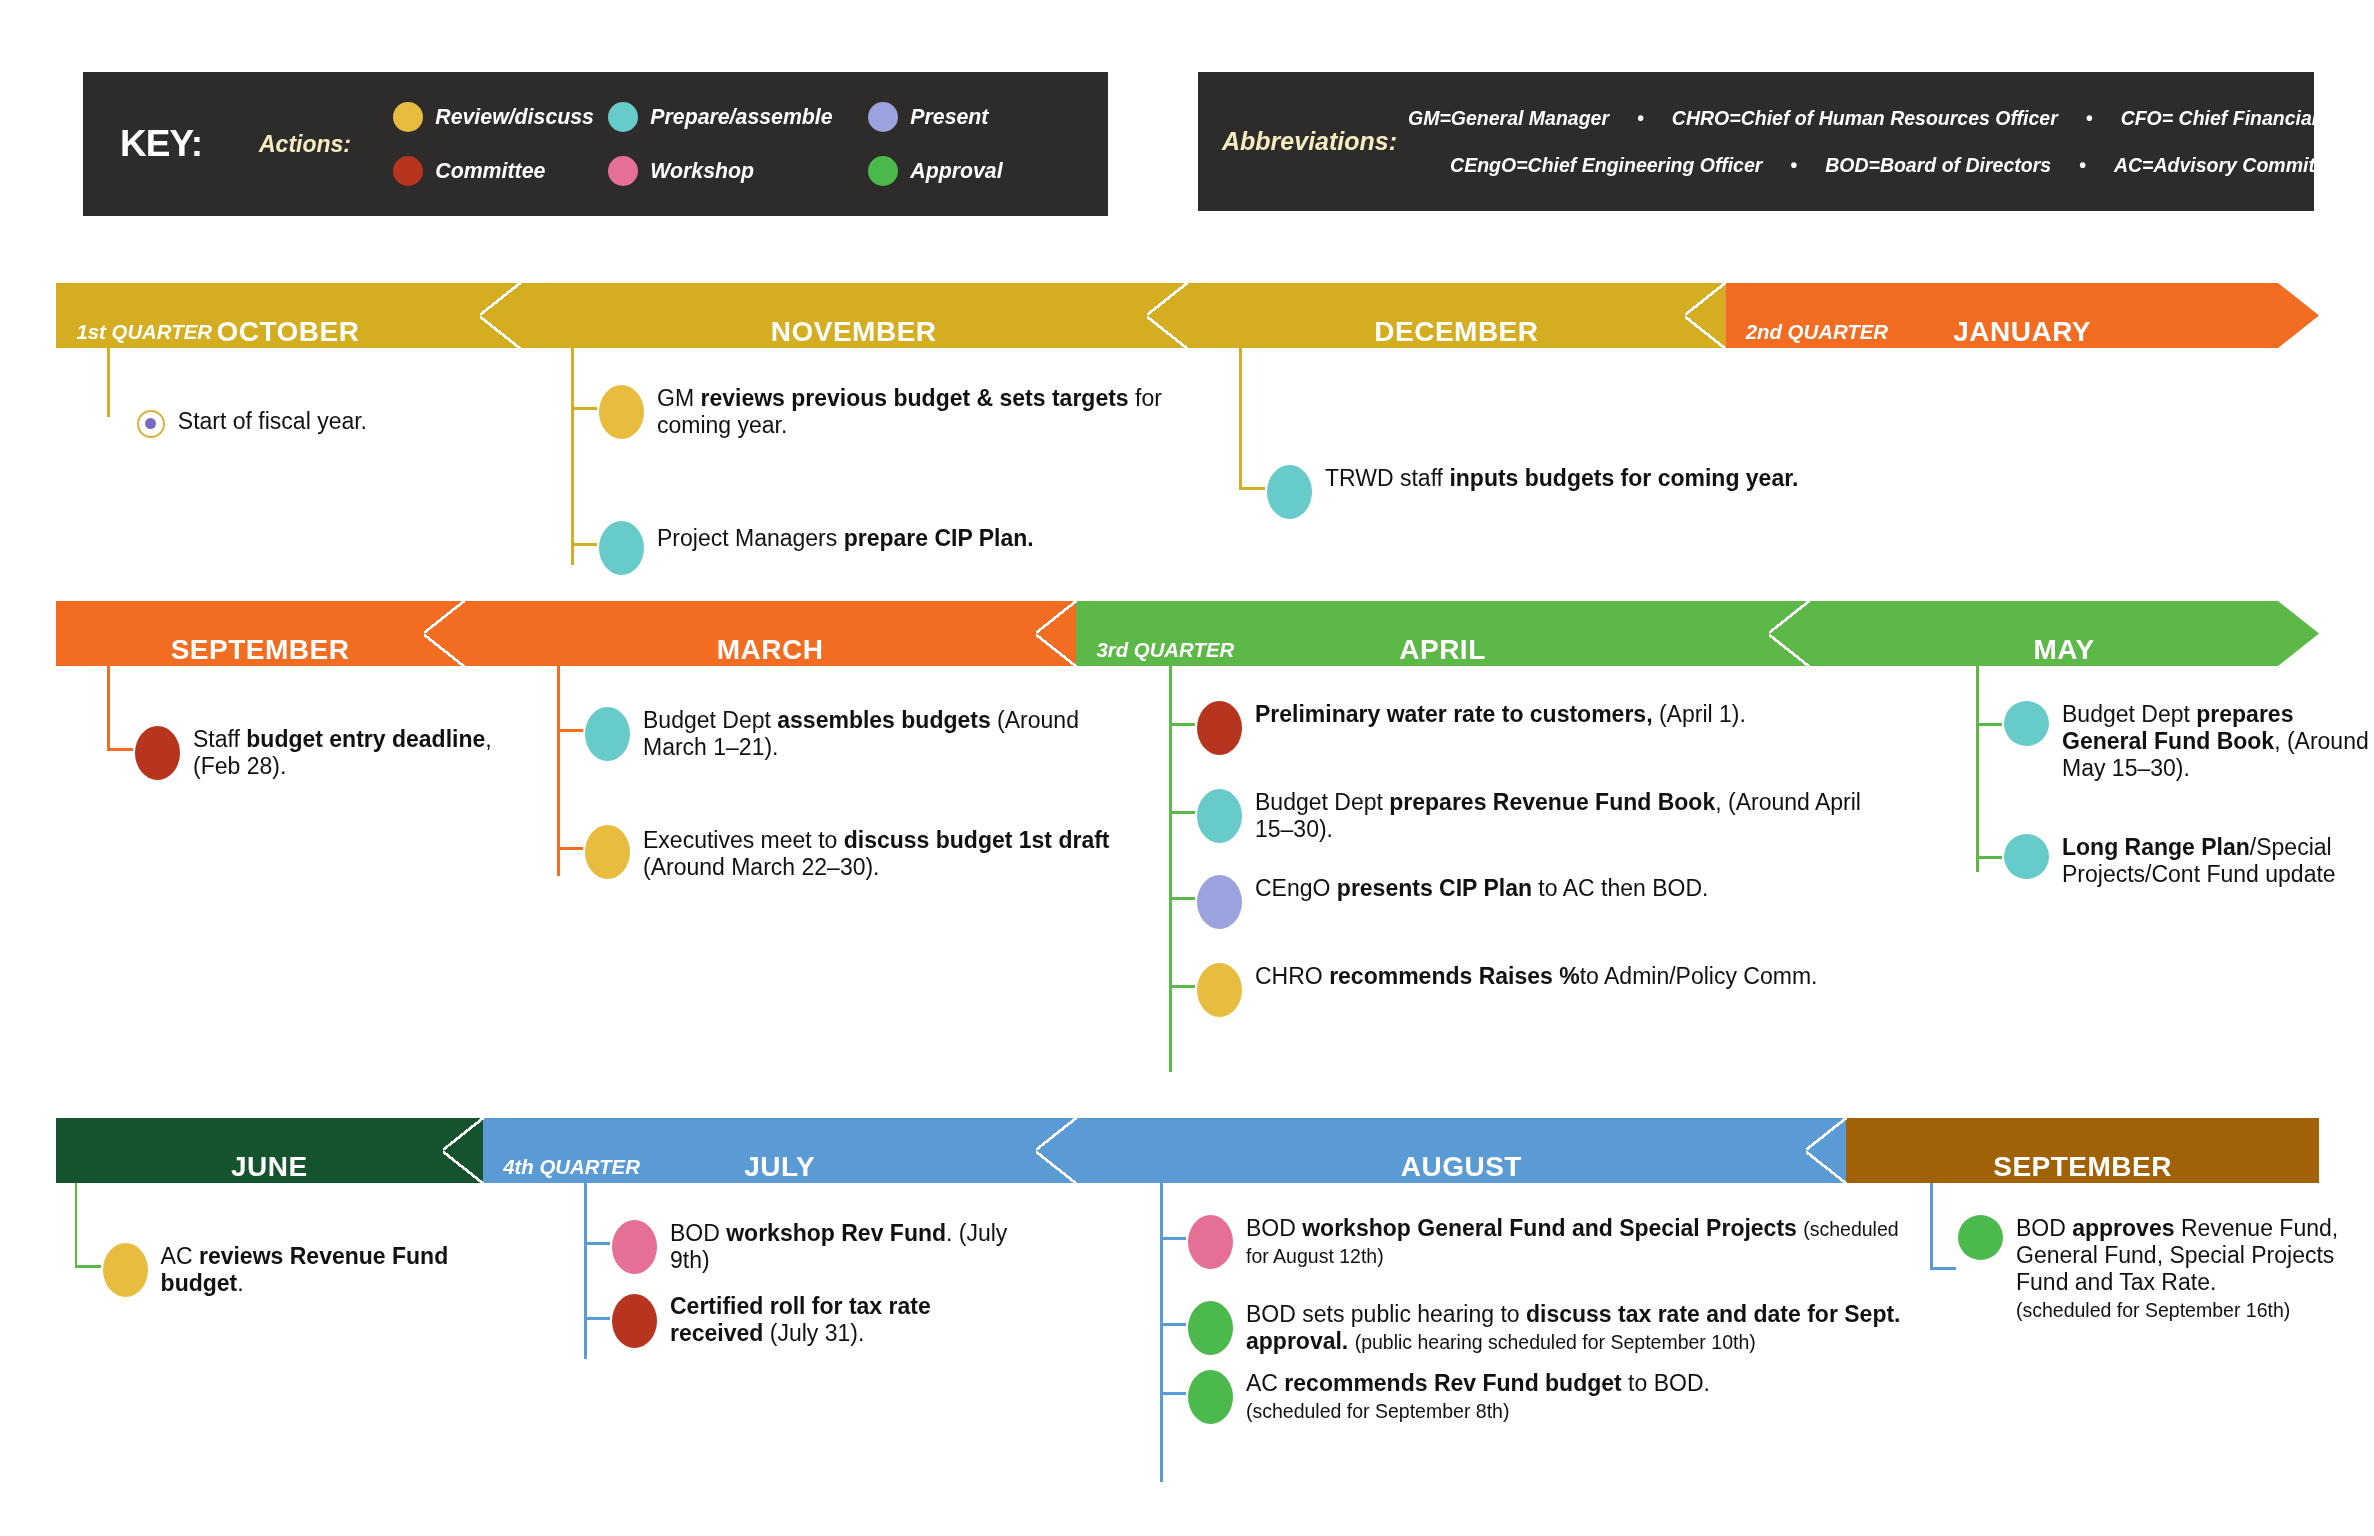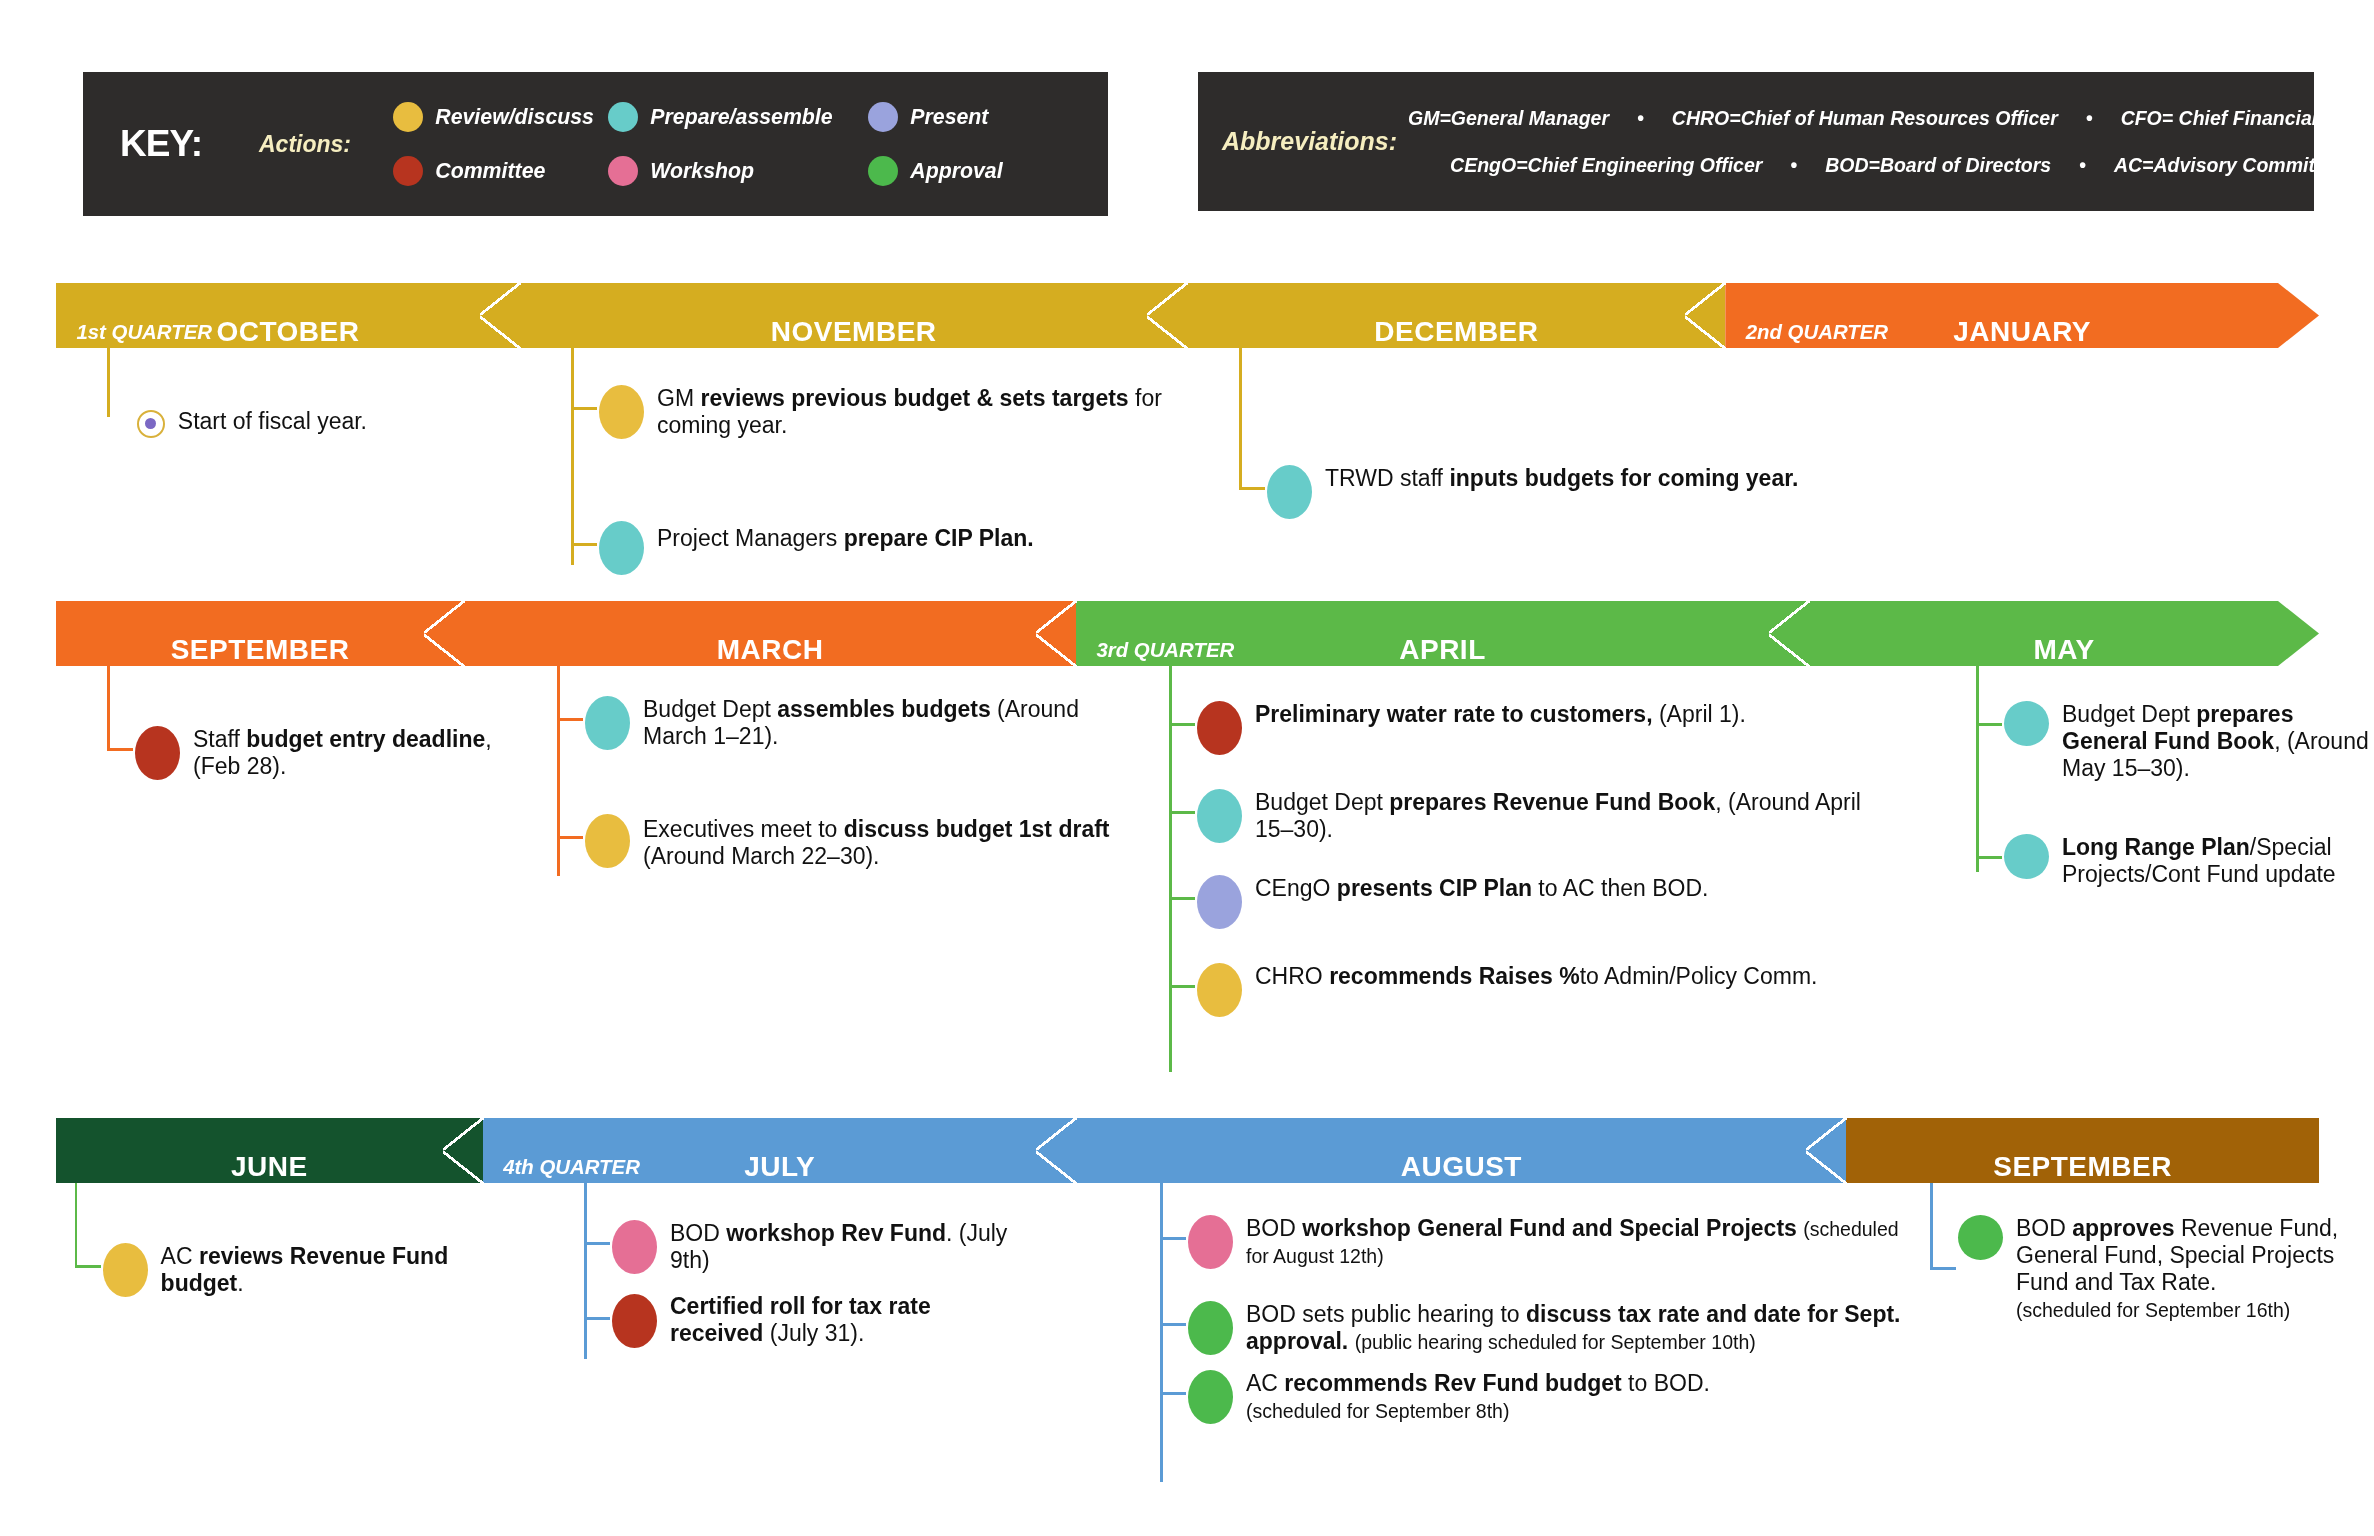--- a/index.html
+++ b/index.html
@@ -256,21 +256,21 @@
         <div class="connector-v" style="background:#f26c21;left:0;height:85px;"></div>
         <div class="item" style="margin-top:58px;margin-left:28px;">
           <span class="stub" style="background:#f26c21;"></span>
           <span class="dot bullet" style="background:#b7341f"></span>
           <span class="itxt"><span>Staff </span><b>budget entry deadline</b><span>, (Feb 28).</span></span>
         </div>
       </div>
 
       <div class="col" style="left:501px;width:566px;">
         <div class="connector-v" style="background:#f26c21;left:0;height:210px;"></div>
-        <div class="item" style="margin-top:28px;margin-left:28px;">
+        <div class="item" style="margin-top:39px;margin-left:28px;">
           <span class="stub" style="background:#f26c21;"></span>
           <span class="dot bullet" style="background:#67ccc9"></span>
           <span class="itxt"><span>Budget Dept </span><b>assembles budgets</b><span> (Around March 1–21).</span></span>
         </div>
         <div class="item" style="margin-top:45px;margin-left:28px;">
           <span class="stub" style="background:#f26c21;top:41px;"></span>
           <span class="dot bullet" style="background:#e8bd3f;margin-top:18.6px;"></span>
           <span class="itxt" style="padding-top:20.4px;"><span>Executives meet to </span><b>discuss budget 1st draft</b><span>  (Around March 22–30).</span></span>
         </div>
       </div>

